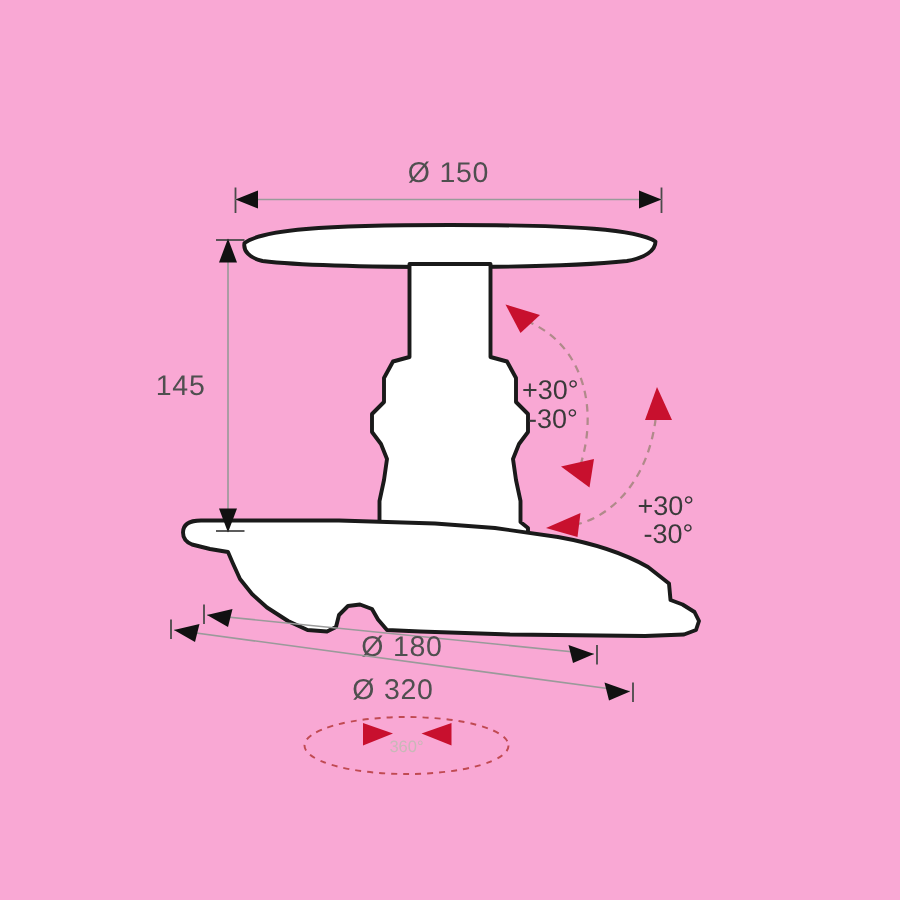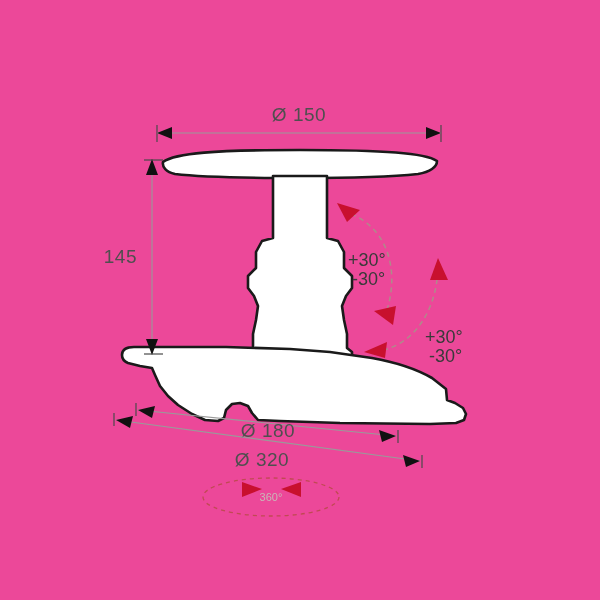--- a/index.html
+++ b/index.html
@@ -11,21 +11,21 @@
   body {
     width: 600px;
     height: 600px;
     overflow: hidden;
     font-family: "Liberation Sans", sans-serif;
   }
   #drawing-root {
     position: relative;
     width: 600px;
     height: 600px;
-    background: #ec4899;
+    background: #f9a8d4;
   }
   svg#tech-drawing {
     display: block;
     width: 600px;
     height: 600px;
   }
   .part-outline {
     fill: #ffffff;
     stroke: #1a1a1a;
     stroke-width: 2.6;

